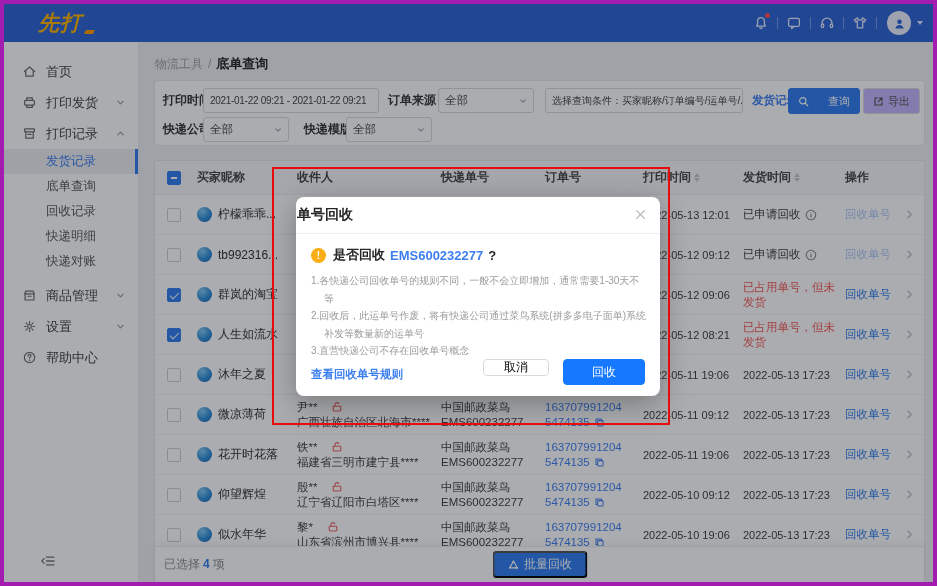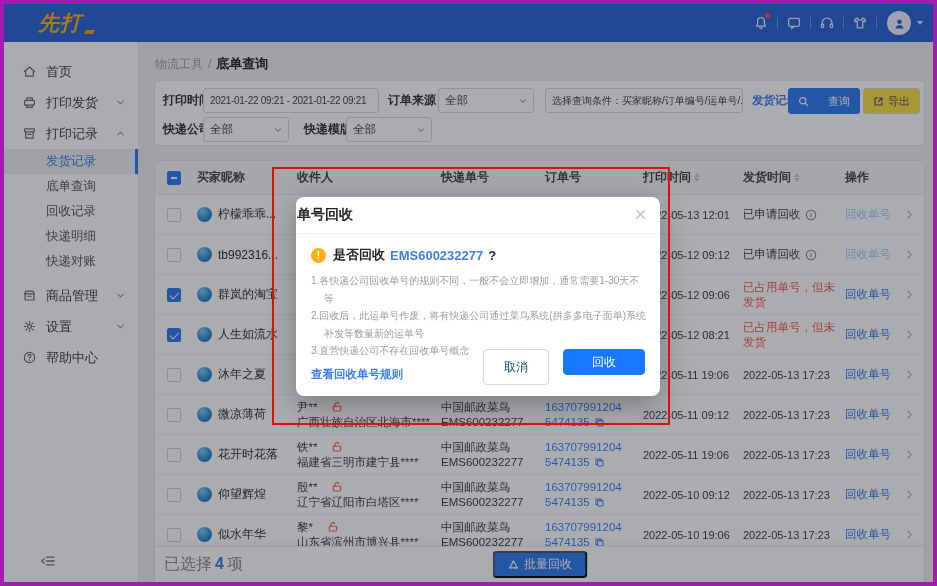--- a/index.html
+++ b/index.html
@@ -41,21 +41,21 @@
   
   .filter-card { position:absolute; left:14px; top:38px; width:771px; height:66px; background:#fff; border:1px solid #e4e6ea; border-radius:4px; }
   .f-label { position:absolute; font-size:12px; font-weight:bold; color:#333; line-height:25px; }
   .f-box { position:absolute; height:25px; border:1px solid #d9d9d9; border-radius:3px; background:#fff; font-size:10px; color:#444; display:flex; align-items:center; padding:0 6px; cursor:pointer; white-space:nowrap; overflow:hidden; }
   .f-box .sel-chev { position:absolute; right:6px; width:8px; height:8px; color:#9aa0a8; }
   .f-link { position:absolute; font-size:11.5px; color:#3d7ff0; font-weight:bold; line-height:25px; cursor:pointer; display:flex; align-items:center; gap:3px; }
   .f-link svg { width:9px; height:9px; }
   .btn { height:26px; border-radius:3px; font-size:11px; display:flex; align-items:center; justify-content:center; gap:4px; cursor:pointer; padding:0 9px; }
   .btn svg { width:11px; height:11px; }
   .btn-primary { background:#2f7df0; color:#fff; border:1px solid #2f7df0; }
-  .btn-ghost { background:#fde047; color:#555; border:1px solid #d9d9d9;justify-content:flex-end; }
+  .btn-ghost { background:#c4b5fd; color:#555; border:1px solid #d9d9d9;justify-content:flex-end; }
   .pos-search { position:absolute; top:7px; right:64px;gap:19px; }
   .pos-export { position:absolute; top:7px; right:4px; }
 
   
   .table-card { position:absolute; left:14px; top:118px; width:771px; bottom:0; background:#fff; border:1px solid #e4e6ea; border-bottom:none; border-radius:4px 4px 0 0; }
   .grid-cols { display:grid; grid-template-columns:38px 100px 144px 104px 98px 100px 102px 59px 23px; align-items:center; }
   .thead { height:34px; background:#f7f8fa; border-bottom:1px solid #ebedf0; font-size:12px; font-weight:bold; color:#454545; }
   .th { padding-left:4px; display:flex; align-items:center; gap:3px; }
   .sorter { display:inline-flex; flex-direction:column; gap:1px; }
   .sorter i { width:0; height:0; border-left:3px solid transparent; border-right:3px solid transparent; display:block; }
@@ -80,37 +80,37 @@
   .cell-mid { font-size:11px; color:#3d3d3d; white-space:nowrap; }
   .occupied { color:#f25555; line-height:15px; width:98px; white-space:normal; font-size:11.5px; }
   .applied-wrap { display:flex; align-items:center; gap:4px; font-size:11.5px; }
   .info-ic { width:12px; height:12px; color:#8c8c8c; }
   .action-link { color:#2f7df0; cursor:pointer; font-size:11.5px; }
   .action-link.disabled { color:#aac9f8; cursor:not-allowed; }
   .chev-ic { width:11px; height:11px; color:#b6bcc6; cursor:pointer; }
 
   
   .tfoot { position:absolute; left:0; right:0; bottom:0; height:36px; background:#fff; border-top:1px solid #ececee; box-shadow:0 -3px 8px rgba(15,30,60,.05); display:flex; align-items:center; }
-  .sel-info { margin-left:9px; font-size:16px; color:#8c8c8c; }
+  .sel-info { margin-left:9px; font-size:12px; color:#8c8c8c; }
   .sel-count { color:#2f7df0; font-weight:bold; margin:0 3px; }
   .batch-btn { position:absolute; left:50%; transform:translateX(-50%); top:4px; height:27px; padding:0 13px; background:#2f7df0; color:#fff; border-radius:4px; font-size:12px; display:flex; align-items:center; gap:5px; cursor:pointer; }
   .batch-btn svg { width:12px; height:12px; }
 
   
   .dim { position:absolute; inset:0; background:rgba(13,18,26,.35); z-index:40; }
   .modal { position:absolute; left:292px; top:193px; width:364px; height:199px; background:#fff; border-radius:8px; box-shadow:0 8px 30px rgba(0,0,0,.3); z-index:50; }
   .modal-head { height:37px; border-bottom:1px solid #f0f0f0; display:flex; align-items:center; padding:0 1px; font-size:14px; font-weight:bold; color:#262626; }
   .modal-close { position:absolute; top:11px; right:13px; width:13px; height:13px; color:#bfbfbf; cursor:pointer; }
   .modal-body { padding:9px 12px 0 15px; }
   .m-question { display:flex; align-items:center; gap:7px; font-size:13px; color:#262626; font-weight:bold; margin:3px 0 8px; }
   .warn-ic { width:15px; height:15px; border-radius:50%; background:#faad14; color:#fff; font-size:10px; font-weight:bold; display:flex; align-items:center; justify-content:center; flex:0 0 auto; }
   .m-rule { font-size:10px; color:#9b9b9b; line-height:1.75; padding-left:13px; text-indent:-13px; }
   .m-link { font-size:11.5px; color:#3d7ff0; font-weight:bold; margin-top:7px; cursor:pointer; }
   .modal-btns { position:absolute; right:15px; bottom:11px; display:flex; gap:14px; }
-  .btn-cancel { width:66px; height:36px; border:1px solid #d9d9d9; border-radius:4px; background:#fff; color:#0c4a6e; font-size:12px; display:flex; align-items:center; justify-content:center; cursor:pointer; }
+  .btn-cancel { width:66px; height:17px; border:1px solid #d9d9d9; border-radius:4px; background:#fff; color:#000000; font-size:12px; display:flex; align-items:center; justify-content:center; cursor:pointer; }
   .btn-confirm { width:82px; height:26px; background:#1677ff; border:1px solid #1677ff; border-radius:4px; color:#fff; font-size:12px; display:flex; align-items:center; justify-content:center; cursor:pointer; }
   .annotation { position:absolute; left:268px; top:163px; width:398px; height:258px; border:2px solid #e60c0c; z-index:60; pointer-events:none; }
 </style>
 </head>
 <body>
 
 <div class="screen">
 
   <header class="navbar">
     <div class="logo">

